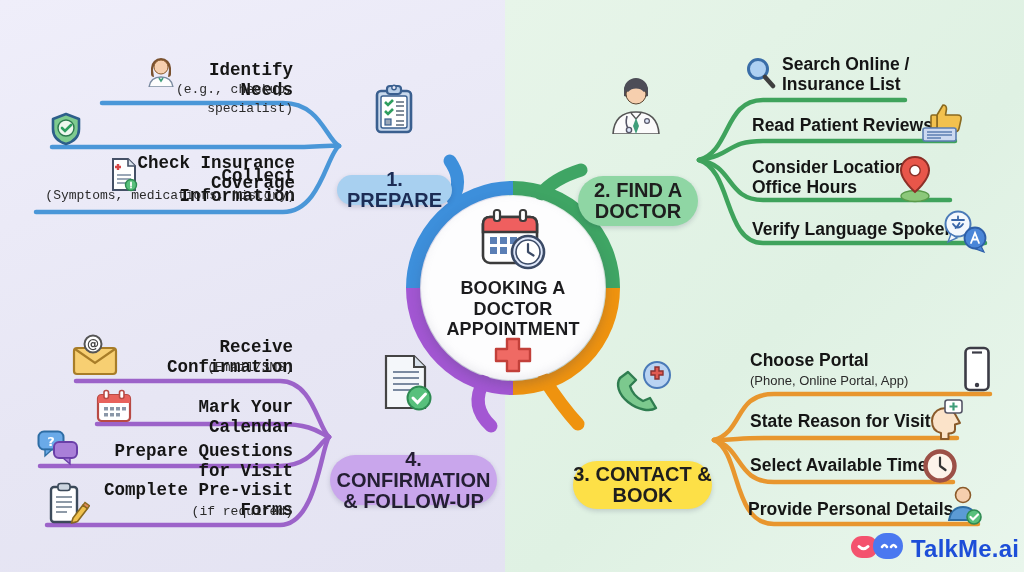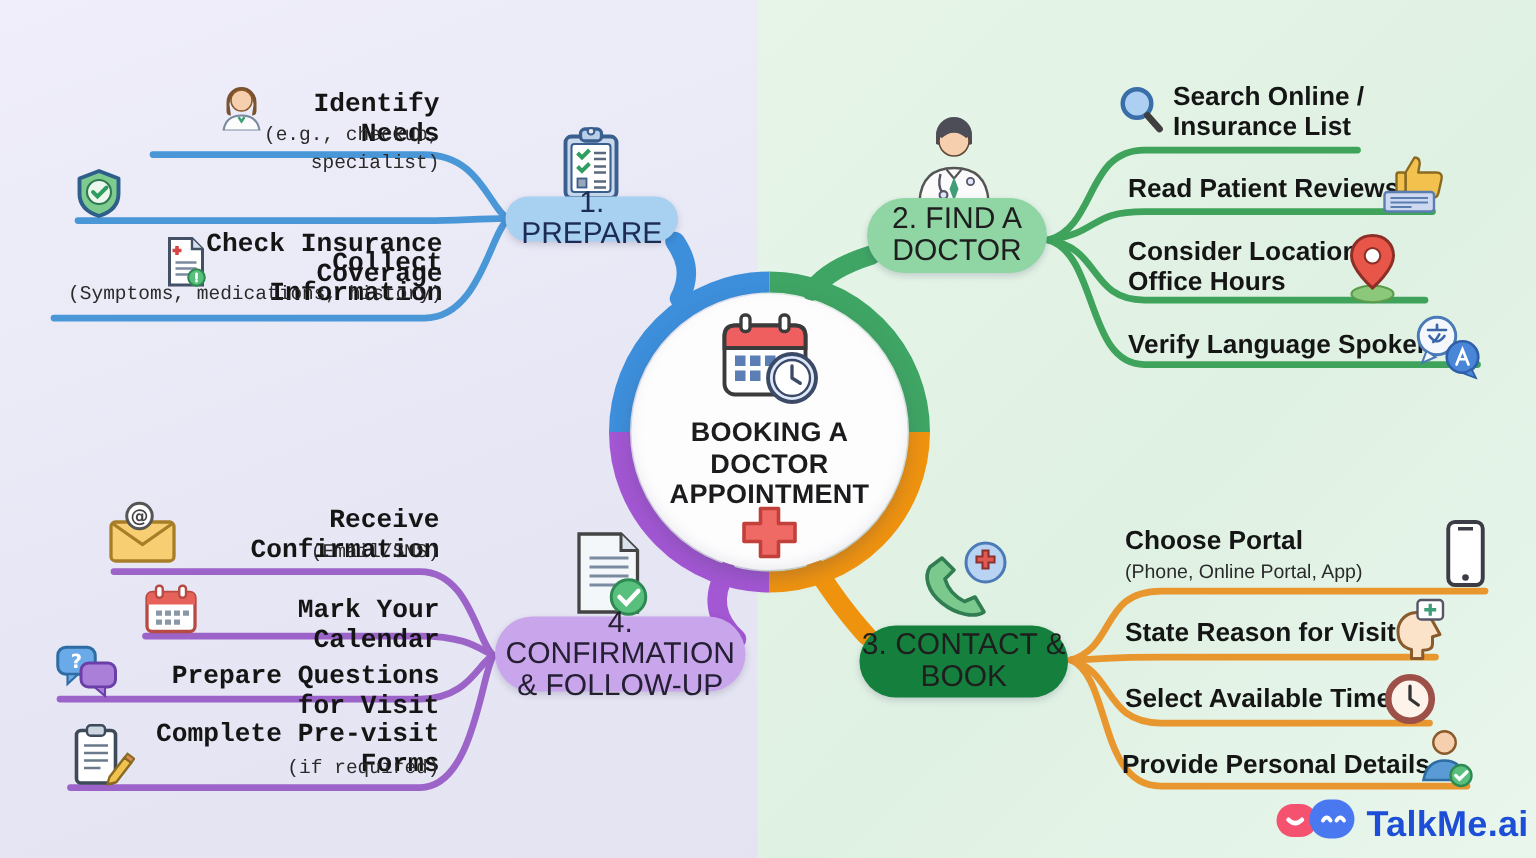--- a/index.html
+++ b/index.html
@@ -4,22 +4,22 @@
 <style>
   html,body{margin:0;padding:0;}
   body{font-family:"Liberation Sans",sans-serif;}
   #canvas{position:relative;width:1024px;height:572px;overflow:hidden;background:#e9e8f5;}
   #bg-right{position:absolute;left:505px;top:0;width:519px;height:572px;
             background:linear-gradient(135deg,#e7f5e9 0%,#dff1e3 55%,#e9f6ec 100%);}
   #bg-left{position:absolute;left:0;top:0;width:505px;height:572px;
            background:linear-gradient(160deg,#efeefa 0%,#e7e6f4 60%,#e4e3f2 100%);}
   svg.overlay{position:absolute;left:0;top:0;z-index:1;}
   .pill{position:absolute;z-index:3;display:flex;align-items:center;justify-content:center;
-        text-align:center;font-weight:400;border-radius:26px;
-        box-shadow:0 2px 5px rgba(40,40,80,.18);line-height:21px;}
+        text-align:center;font-weight:700;border-radius:26px;
+        box-shadow:0 2px 5px rgba(40,40,80,.18);line-height:21px;margin-top:44px;}
   .center-circle{position:absolute;left:421px;top:196px;width:184px;height:184px;border-radius:50%;
         background:#fdfdfe;z-index:2;box-shadow:0 5px 12px rgba(60,60,90,.25), inset 0 -3px 8px rgba(150,150,170,.15);}
   .center-title{position:absolute;left:428px;top:278px;width:170px;z-index:3;text-align:center;
         font-weight:800;font-size:18px;line-height:20.5px;color:#1c1c1e;letter-spacing:.2px;}
   .item-title{position:absolute;z-index:3;font-weight:700;color:#151515;font-size:17.5px;line-height:20px;}
   .item-sub{position:absolute;z-index:3;font-weight:400;color:#2a2a2a;font-size:13px;line-height:19px;}
   .ra{text-align:right;font-family:Liberation Mono, monospace;}
   .icon{position:absolute;z-index:3;display:block;}
   .logo{position:absolute;left:850px;top:531px;z-index:3;display:flex;align-items:center;gap:7px;}
   .logo-text{font-weight:800;font-size:24px;color:#1d4ed8;letter-spacing:.2px;}
@@ -189,21 +189,21 @@
     </svg>
   </span>
 
   <span class="icon" style="left:612px;top:360px;">
     <svg width="62" height="54" viewBox="0 0 62 54">
       <circle cx="45" cy="15" r="13" fill="#b9d3f2" stroke="#4a7ab8" stroke-width="2"></circle>
       <path d="M43 7 h4 v4 h4 v4 h-4 v4 h-4 v-4 h-4 v-4 h4 z" fill="#e05a52" stroke="#8c3030" stroke-width="1.4"></path>
       <path d="M8 18 C4 24 6 34 16 42 C26 50 38 52 44 48 L38 38 L31 41 C25 38 20 33 18 26 L24 20 L16 12 Z" fill="#7cc98e" stroke="#2f7d50" stroke-width="2.4" stroke-linejoin="round"></path>
     </svg>
   </span>
-  <div class="pill" style="left:573px;top:417px;width:139px;height:48px;background:#15803d;font-size:20px;color:#1e1e1e;">3. CONTACT &amp; BOOK</div>
+  <div class="pill" style="left:573px;top:417px;width:139px;height:48px;background:#fde047;font-size:20px;color:#1e1e1e;">3. CONTACT &amp; BOOK</div>
 
   <div class="item-title" style="left:750px;top:350px;white-space:nowrap;">Choose Portal</div>
   <div class="item-sub" style="left:750px;top:371px;white-space:nowrap;">(Phone, Online Portal, App)</div>
   <span class="icon" style="left:963px;top:346px;">
     <svg width="28" height="46" viewBox="0 0 28 46">
       <rect x="2.5" y="2" width="23" height="42" rx="4.5" fill="#fff" stroke="#3c3c46" stroke-width="2.6"></rect>
       <line x1="9" y1="6.5" x2="19" y2="6.5" stroke="#3c3c46" stroke-width="2.2"></line>
       <circle cx="14" cy="39" r="2.2" fill="#3c3c46"></circle>
     </svg>
   </span>

